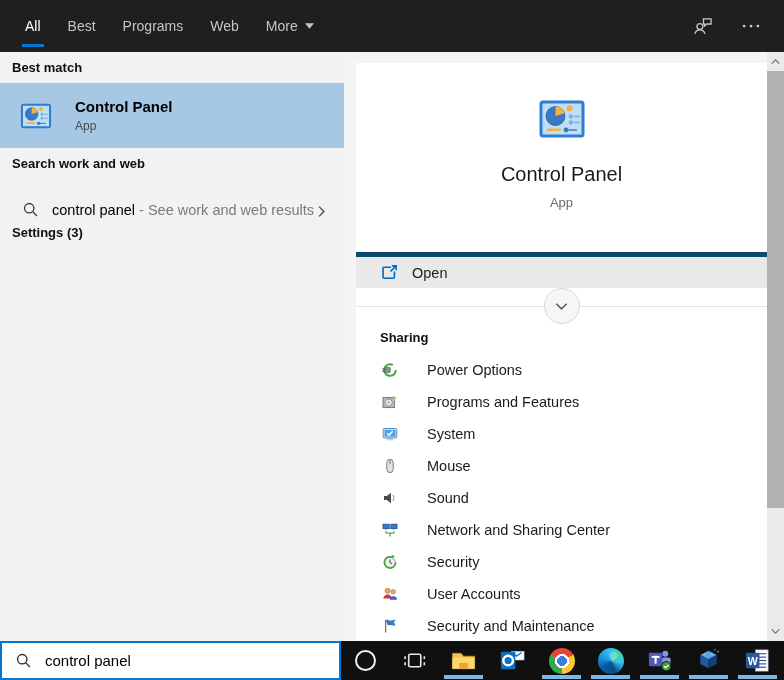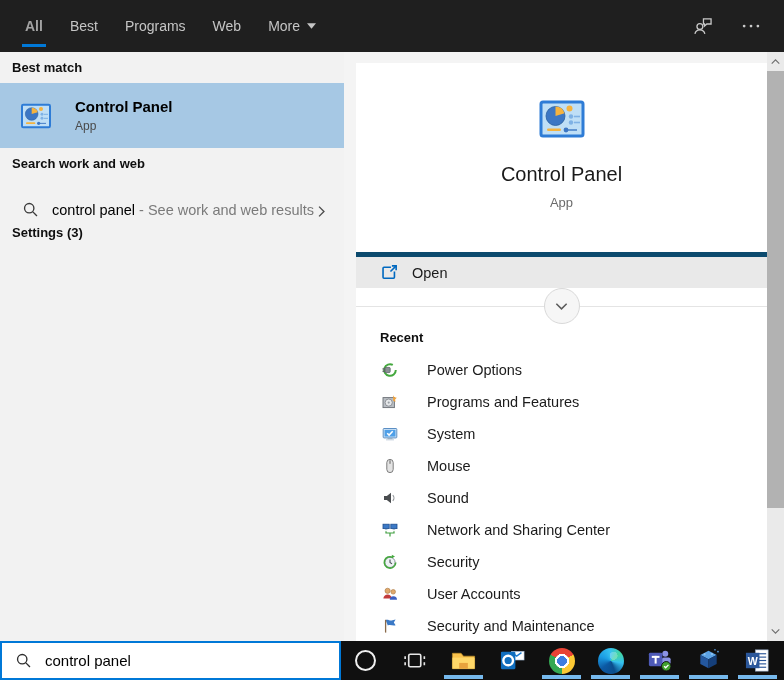--- a/index.html
+++ b/index.html
@@ -3,21 +3,21 @@
 <meta charset="utf-8">
 <style>
   *{margin:0;padding:0;box-sizing:border-box;}
   html,body{width:784px;height:680px;}
   body{font-family:"Liberation Sans",sans-serif;position:relative;background:#f2f2f2;overflow:hidden;}
 
   
   .topbar{position:absolute;left:0;top:0;width:784px;height:52px;background:#1f1f1f;display:flex;align-items:center;}
   .tabs{display:flex;height:100%;padding-left:25px;gap:27px;align-items:stretch;}
   .tab{display:flex;align-items:center;color:#c5c5c5;font-size:14px;position:relative;gap:7px;}
-  .tab.active{color:#a3a3a3;font-weight:bold;}
+  .tab.active{color:#ffffff;font-weight:normal;}
   .tab.active::after{content:"";position:absolute;left:-3px;right:-3px;bottom:5px;height:3px;background:var(--accent);}
   .topbar-right{margin-left:auto;display:flex;align-items:center;gap:26px;padding-right:22px;color:#c9c9c9;}
   .caret{width:9px;height:6px;fill:#c5c5c5;}
 
   
   .left-panel{position:absolute;left:0;top:52px;width:344px;height:589px;background:#f2f2f2;}
   .section-header{position:absolute;left:12px;font-size:13px;font-weight:bold;color:#0f0f0f;}
   .bm-row{position:absolute;left:0;top:31px;width:344px;height:65px;background:#a6c8e4;display:flex;align-items:center;padding-left:20px;}
   .bm-text{margin-left:23px;}
   .bm-title{font-size:15px;font-weight:bold;color:#000;}
@@ -293,21 +293,21 @@
         <span class="open-label">Open</span>
       </div>
 
       <div class="expander-line"></div>
       <div class="expander-btn">
         <svg width="15" height="15">
             <use href="#ico-chev-down"></use>
           </svg>
       </div>
 
-      <div class="recent-header">Recent</div>
+      <div class="recent-header">Sharing</div>
 
       <div class="recent-list">
         <div class="recent-row">
           <svg width="16" height="16">
               <use href="#ico-power"></use>
             </svg>
           <span class="recent-label">Power Options</span>
         </div>
         <div class="recent-row">
           <svg width="16" height="16">

